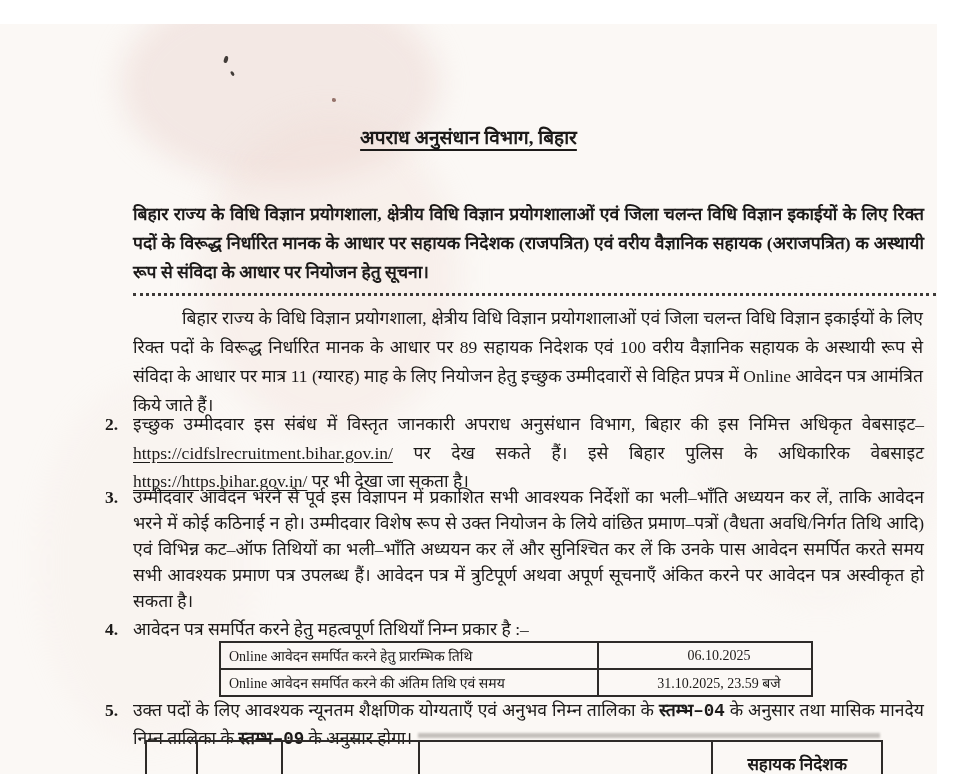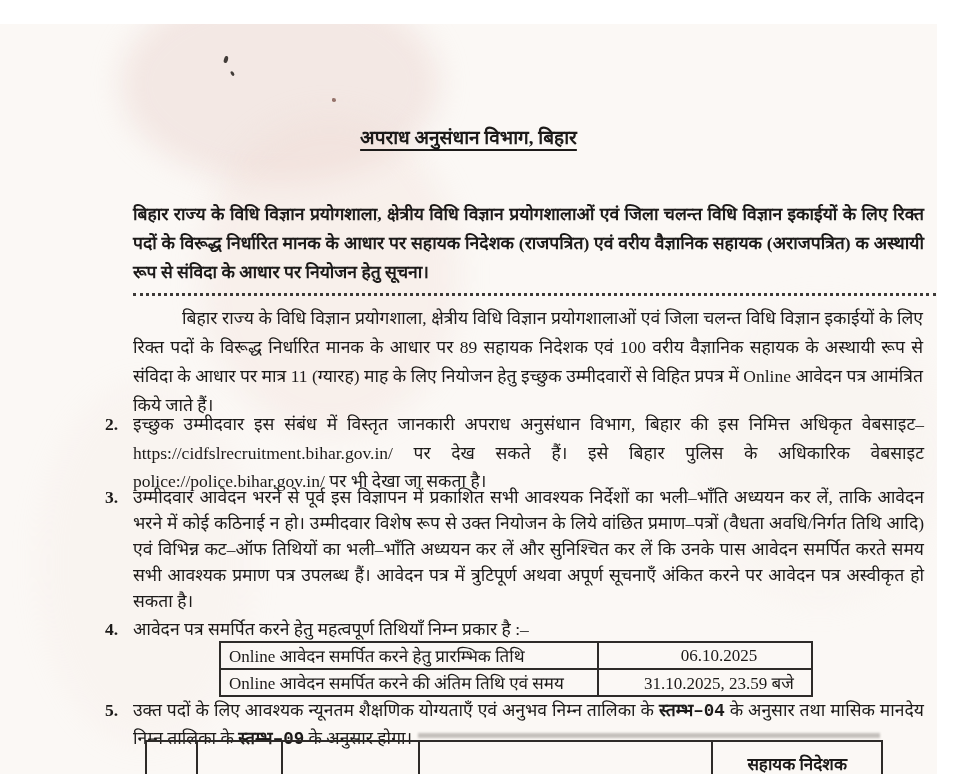--- a/index.html
+++ b/index.html
@@ -38,25 +38,25 @@
   .para1{
     left:133px;width:790px;
     font-size:17.5px;line-height:29px;text-align:justify;text-indent:49px;
   }
   .list-item{display:flex;left:105px;width:819px;font-size:17.5px;}
   .list-num{width:28px;flex-shrink:0;font-weight:bold;}
   .list-text{flex:1;text-align:justify;}
   .lh285{line-height:28.5px;}
   .lh26{line-height:26px;}
   .lh27{line-height:27px;}
-  .url{text-underline-offset:3px;}
+  .url{text-decoration:underline;text-underline-offset:3px;}
   .b{font-weight:bold;font-family:Liberation Mono, monospace;}
 
   table{border-collapse:collapse;}
-  .dates-table{left:219px;width:594px;font-size:17px;}
+  .dates-table{left:219px;width:594px;font-size:14px;}
   .dates-table td{border:2px solid #2e2b29;padding:1px 8px;height:23px;}
   .dates-table td.lbl{width:360px;text-align:left;}
   .dates-table td.val{text-align:center;padding-left:36px;}
 
   .qual-table{left:145px;width:738px;font-size:17px;font-weight:bold;text-align:center;}
   .qual-table th{border:2px solid #2e2b29;padding:8px 2px;font-weight:bold;vertical-align:middle;}
   .qual-table .subrow th{height:56px;vertical-align:top;padding-top:14px;}
   .qual-table .grouprow th{height:26px;}
   .sn-cell div{line-height:19px;}
 </style>
@@ -78,21 +78,21 @@
 
 
   <div class="abs intro" style="top:176px;">बिहार राज्य के विधि विज्ञान प्रयोगशाला, क्षेत्रीय विधि विज्ञान प्रयोगशालाओं एवं जिला चलन्त विधि विज्ञान इकाईयों के लिए रिक्त पदों के विरूद्ध निर्धारित मानक के आधार पर सहायक निदेशक (राजपत्रित) एवं वरीय वैज्ञानिक सहायक (अराजपत्रित) क अस्थायी रूप से संविदा के आधार पर नियोजन हेतु सूचना।</div>
 
   <div class="abs dotline" style="top:266px;"></div>
 
   <div class="abs para1" style="top:280px;">बिहार राज्य के विधि विज्ञान प्रयोगशाला, क्षेत्रीय विधि विज्ञान प्रयोगशालाओं एवं जिला चलन्त विधि विज्ञान इकाईयों के लिए रिक्त पदों के विरूद्ध निर्धारित मानक के आधार पर 89 सहायक निदेशक एवं 100 वरीय वैज्ञानिक सहायक के अस्थायी रूप से संविदा के आधार पर मात्र 11 (ग्यारह) माह के लिए नियोजन हेतु इच्छुक उम्मीदवारों से विहित प्रपत्र में Online आवेदन पत्र आमंत्रित किये जाते हैं।</div>
 
   <div class="abs list-item lh285" style="top:386px;">
     <div class="list-num">2.</div>
-    <div class="list-text"><span>इच्छुक उम्मीदवार इस संबंध में विस्तृत जानकारी अपराध अनुसंधान विभाग, बिहार की इस निमित्त अधिकृत वेबसाइट– </span><span class="url">https://cidfslrecruitment.bihar.gov.in/</span><span> पर देख सकते हैं। इसे बिहार पुलिस के अधिकारिक वेबसाइट </span><span class="url">police://police.bihar.gov.in/</span><span> पर भी देखा जा सकता है।</span></div>
+    <div class="list-text"><span>इच्छुक उम्मीदवार इस संबंध में विस्तृत जानकारी अपराध अनुसंधान विभाग, बिहार की इस निमित्त अधिकृत वेबसाइट– </span><span class="url">https://cidfslrecruitment.bihar.gov.in/</span><span> पर देख सकते हैं। इसे बिहार पुलिस के अधिकारिक वेबसाइट </span><span class="url">https://https.bihar.gov.in/</span><span> पर भी देखा जा सकता है।</span></div>
   </div>
 
   <div class="abs list-item lh26" style="top:460px;">
     <div class="list-num">3.</div>
     <div class="list-text">उम्मीदवार आवेदन भरने से पूर्व इस विज्ञापन में प्रकाशित सभी आवश्यक निर्देशों का भली–भाँति अध्ययन कर लें, ताकि आवेदन भरने में कोई कठिनाई न हो। उम्मीदवार विशेष रूप से उक्त नियोजन के लिये वांछित प्रमाण–पत्रों (वैधता अवधि/निर्गत तिथि आदि) एवं विभिन्न कट–ऑफ तिथियों का भली–भाँति अध्ययन कर लें और सुनिश्चित कर लें कि उनके पास आवेदन समर्पित करते समय सभी आवश्यक प्रमाण पत्र उपलब्ध हैं। आवेदन पत्र में त्रुटिपूर्ण अथवा अपूर्ण सूचनाएँ अंकित करने पर आवेदन पत्र अस्वीकृत हो सकता है।</div>
   </div>
 
   <div class="abs list-item lh27" style="top:592px;">
     <div class="list-num">4.</div>
     <div class="list-text">आवेदन पत्र समर्पित करने हेतु महत्वपूर्ण तिथियाँ निम्न प्रकार है :–</div>

